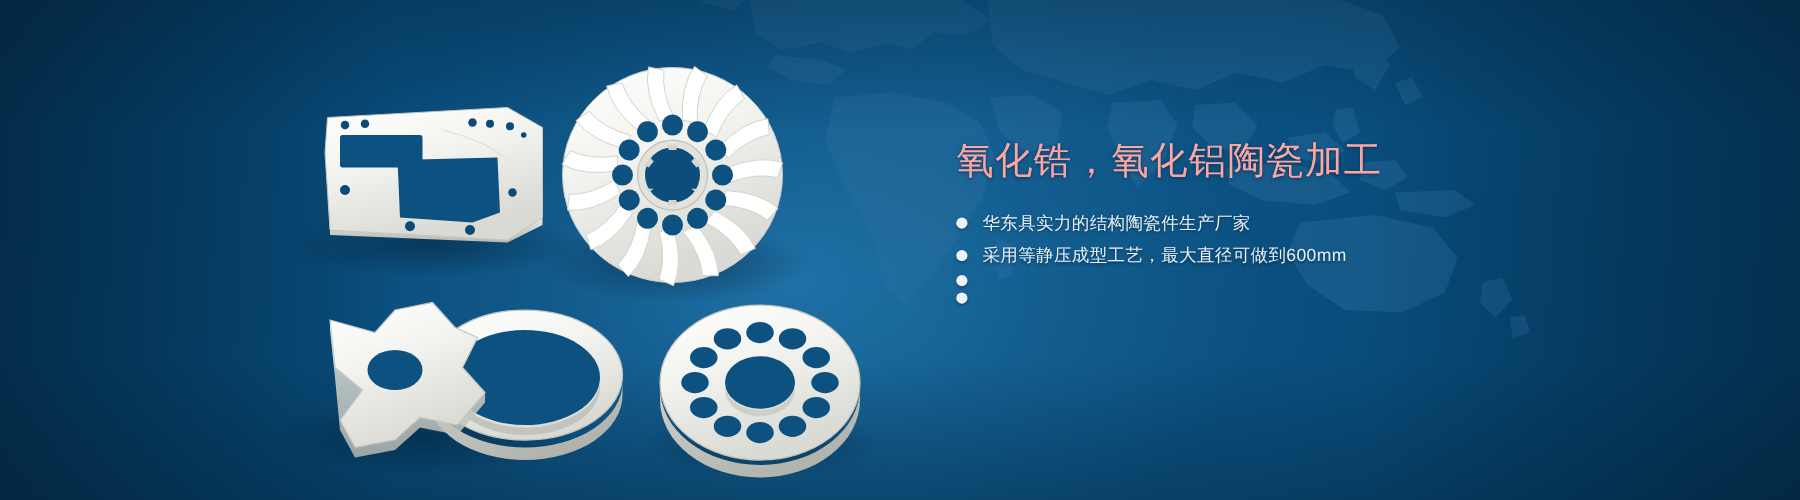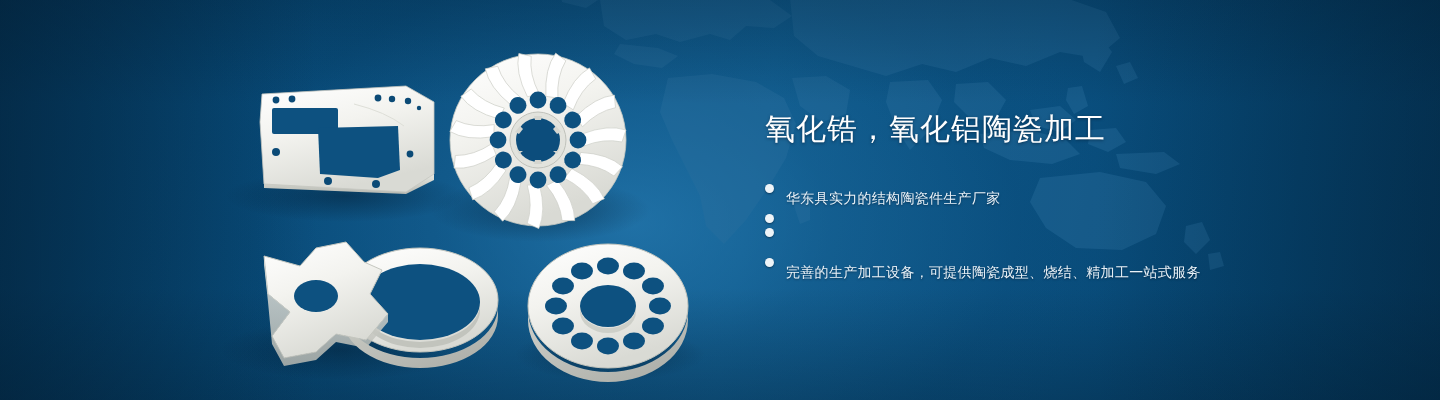--- a/index.html
+++ b/index.html
@@ -72,21 +72,21 @@
   .products svg { display:block; width:100%; height:100%; }
 
   
   .copy {
     position: absolute;
     left: 765px;
     top: 108px;
     width: 640px;
   }
   .headline {
-    color: #ffffff;
+    color: #fca5a5;
     font-size: 30px;
     line-height: 42px;
     letter-spacing: 1px;
     font-weight: 400;
     margin: 0 0 18px 0;
     text-shadow: 0 1px 3px rgba(0,20,40,0.55);
     white-space: nowrap;
   }
   .bullets {
     list-style: none;
@@ -107,21 +107,20 @@
     background: #eef4f8;
     margin-right: 12px;
     box-shadow: 0 1px 2px rgba(0,15,30,0.45);
   }
   .btext {
     color: #eaf2f8;
     font-size: 14px;
     line-height: 21px;
     letter-spacing: 0.3px;
     text-shadow: 0 1px 2px rgba(0,20,40,0.5);
-    margin-top: 20px;
   }
 </style>
 </head>
 <body>
 
 <div id="banner">
 
   <div class="bg-base"></div>
   <div class="bg-glow"></div>
 
@@ -370,24 +369,24 @@
   <div class="copy">
     <h1 class="headline">氧化锆，氧化铝陶瓷加工</h1>
 
     <ul class="bullets">
       <li>
         <span class="dot"></span>
         <span class="btext">华东具实力的结构陶瓷件生产厂家</span>
       </li>
       <li>
         <span class="dot"></span>
+        <span class="btext">采用等静压成型工艺，最大直径可做到600mm</span>
       </li>
       <li>
         <span class="dot"></span>
       </li>
       <li>
         <span class="dot"></span>
-        <span class="btext">完善的生产加工设备，可提供陶瓷成型、烧结、精加工一站式服务</span>
       </li>
     </ul>
   </div>
 
 </div>
 
 </body></html>

